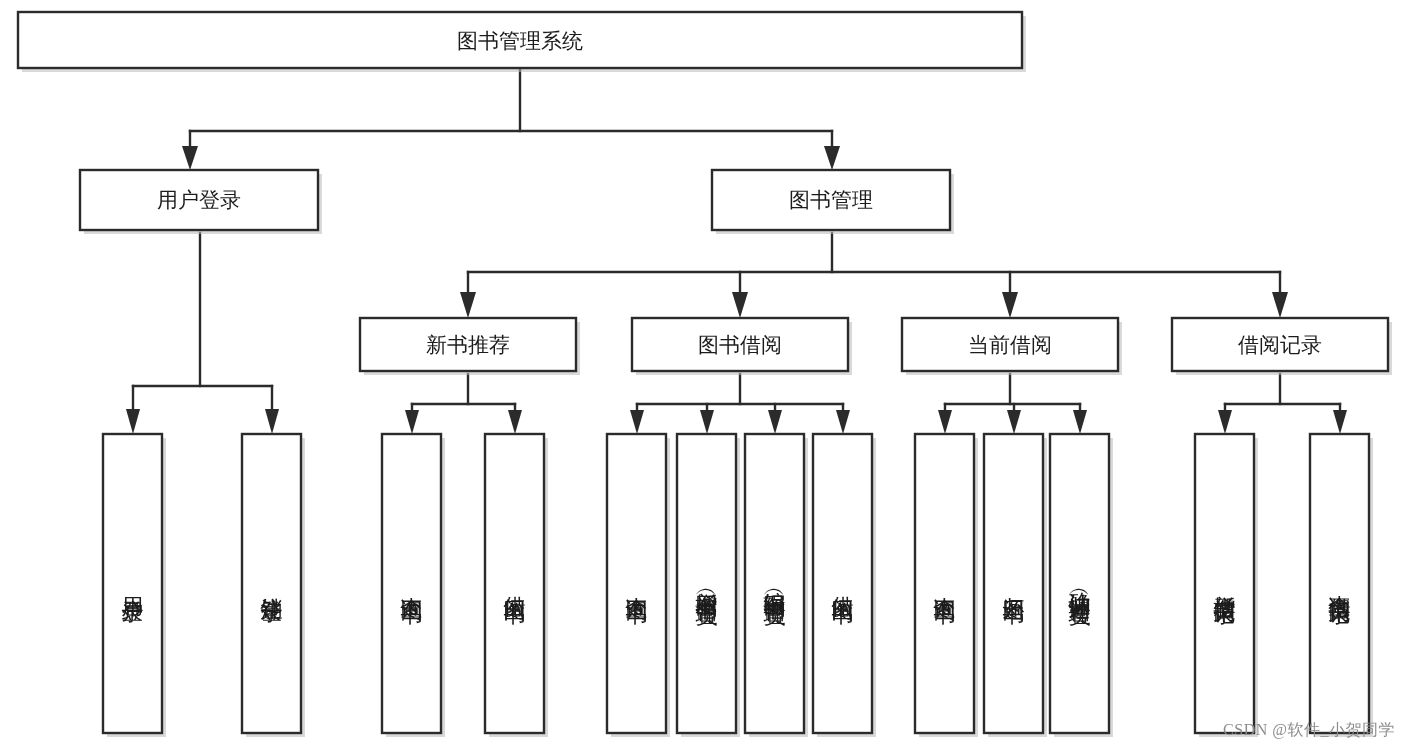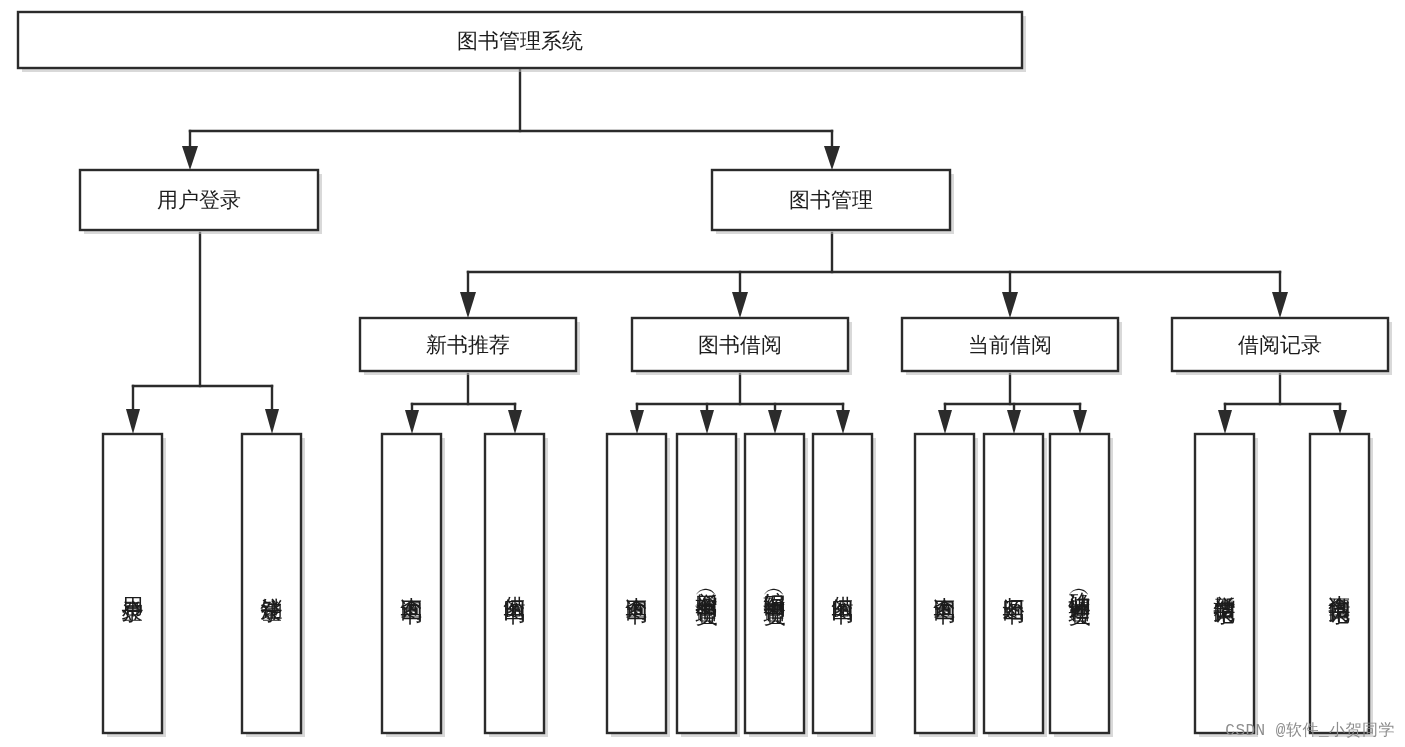--- a/index.html
+++ b/index.html
@@ -60,21 +60,21 @@
     text-anchor: middle;
     writing-mode: vertical-rl;
     text-orientation: upright;
     letter-spacing: 2px;
     dominant-baseline: central;
   }
   .watermark {
     position: absolute;
     right: 10px;
     bottom: 6px;
-    font-family: Liberation Mono, monospace;
+    font-family: Liberation Serif, serif;
     font-size: 16px;
     color: #8d8d8d;
     white-space: nowrap;
     pointer-events: none;
     letter-spacing: 0.5px;
   }
 </style>
 </head>
 <body>
 

